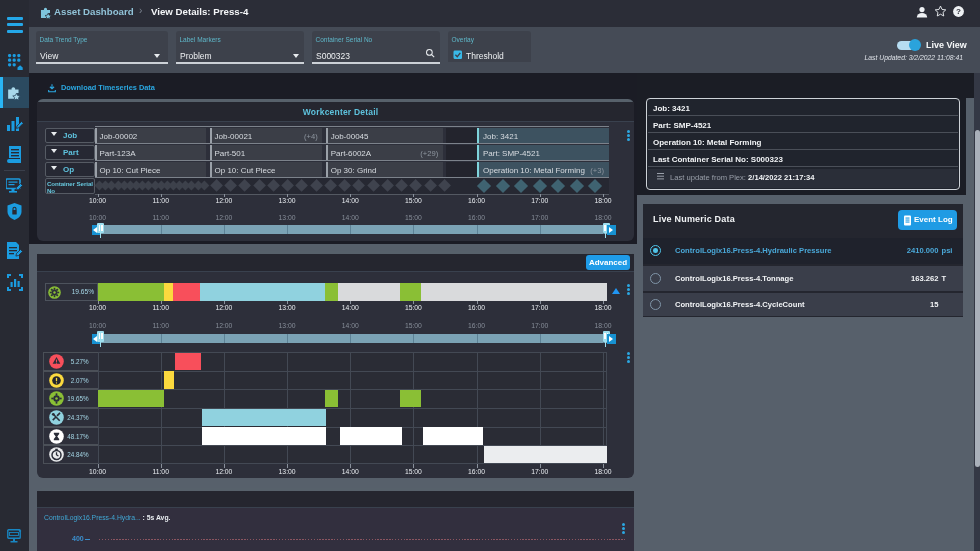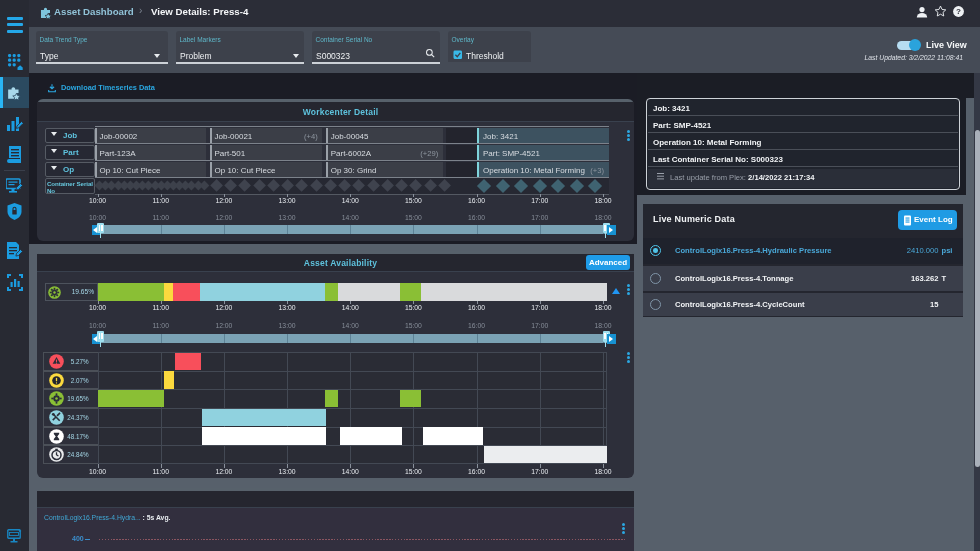--- a/index.html
+++ b/index.html
@@ -94,21 +94,21 @@
 <svg class="abs" style="left:7px;top:529px" width="16" height="15" viewBox="0 0 16 15">
 <rect x="0.8" y="0.8" width="12.4" height="8.4" rx="0.8" fill="none" stroke="#1886c2" stroke-width="1.4"></rect>
 <rect x="2.5" y="3.5" width="9" height="3" fill="none" stroke="#1886c2" stroke-width="0.9"></rect>
 <rect x="6" y="10" width="2" height="2" fill="#1886c2"></rect>
       <rect x="3.5" y="12" width="7" height="1.5" fill="#1886c2"></rect>
 <path d="M11 0 l3.5 2 -2 1z" fill="#1886c2"></path>
     </svg>
 <div class="abs" style="left:35.5px;top:31px;width:132px;height:30.7px;background:#3d414b;border-radius:3px 3px 0 0"></div>
 <div class="abs" style="left:35.5px;top:61.7px;width:132px;height:2px;background:#ccd1d7"></div>
 <div class="abs" style="left:39.5px;top:36px;font-size:6.5px;color:#5fb7c9">Data Trend Type</div>
-<div class="abs" style="left:40px;top:50.5px;font-size:8.5px;color:#eef0f2">Type</div>
+<div class="abs" style="left:40px;top:50.5px;font-size:8.5px;color:#eef0f2">View</div>
 <div class="abs" style="left:154px;top:53.5px;width:0;height:0;border-left:3.2px solid transparent;border-right:3.2px solid transparent;border-top:4.2px solid #e8ebee"></div>
 <div class="abs" style="left:175.5px;top:31px;width:128px;height:30.7px;background:#3d414b;border-radius:3px 3px 0 0"></div>
 <div class="abs" style="left:175.5px;top:61.7px;width:128px;height:2px;background:#ccd1d7"></div>
 <div class="abs" style="left:179.5px;top:36px;font-size:6.5px;color:#5fb7c9">Label Markers</div>
 <div class="abs" style="left:180px;top:50.5px;font-size:8.5px;color:#eef0f2">Problem</div>
 <div class="abs" style="left:292.5px;top:53.5px;width:0;height:0;border-left:3.2px solid transparent;border-right:3.2px solid transparent;border-top:4.2px solid #e8ebee"></div>
 <div class="abs" style="left:311.5px;top:31px;width:128px;height:30.7px;background:#3d414b;border-radius:3px 3px 0 0"></div>
 <div class="abs" style="left:311.5px;top:61.7px;width:128px;height:2px;background:#ccd1d7"></div>
 <div class="abs" style="left:315.5px;top:36px;font-size:6.5px;color:#5fb7c9">Container Serial No</div>
 <div class="abs" style="left:316px;top:50.5px;font-size:8.5px;color:#eef0f2">S000323</div>
@@ -271,21 +271,20 @@
 <div class="abs" style="left:606.6px;top:224.5px;width:1.2px;height:6px;background:#fdfefe"></div>
 <div class="abs" style="left:606.6px;top:225.39999999999998px;width:9px;height:9.8px;background:#1792d2"></div>
 <div class="abs" style="left:609px;top:227.39999999999998px;width:0;height:0;border-top:3px solid transparent;border-bottom:3px solid transparent;border-left:4.5px solid #fff"></div>
 <div class="abs" style="left:604.6px;top:232.6px;width:1.4px;height:5.5px;background:#9edfef"></div>
 <div class="abs" style="left:99.6px;top:232.6px;width:1.4px;height:5.5px;background:#9edfef"></div>
 <div class="abs" style="left:627.0px;top:130px;width:3px;height:3px;border-radius:50%;background:#2ba8e2"></div>
 <div class="abs" style="left:627.0px;top:134px;width:3px;height:3px;border-radius:50%;background:#2ba8e2"></div>
 <div class="abs" style="left:627.0px;top:138px;width:3px;height:3px;border-radius:50%;background:#2ba8e2"></div>
 <div class="abs" style="left:37px;top:251px;width:597px;height:226.5px;background:#2d2f3a;border-top:3px solid #57616b;border-radius:6px"></div>
 <div class="abs" style="left:37px;top:254px;width:597px;height:18px;background:#25262f;border-bottom:1px solid #39414e"></div>
-<div class="abs" style="left:42px;top:257.5px;width:597px;text-align:center;font-size:8.5px;font-weight:bold;color:#5ec2dd;letter-spacing:0.2px">Asset Availability</div>
 <div class="abs" style="left:586px;top:254.5px;width:44px;height:15.5px;background:#1f9ce8;border-radius:3px;text-align:center;font-size:8px;font-weight:bold;color:#fff;line-height:15.5px">Advanced</div>
 <div class="abs" style="left:44.5px;top:283px;width:53px;height:18px;border:1px solid #4d535d"></div>
 <svg class="abs" style="left:47.5px;top:285.5px" width="13" height="13" viewBox="0 0 13 13">
 <circle cx="6.5" cy="6.5" r="6.3" fill="#8abf35"></circle>
       <g fill="#2d2f3a">
         <circle cx="6.5" cy="6.5" r="2.9"></circle>
         <rect x="5.7" y="1.8" width="1.6" height="2"></rect>
         <rect x="5.7" y="9.2" width="1.6" height="2"></rect>
         <rect x="1.8" y="5.7" width="2" height="1.6"></rect>
         <rect x="9.2" y="5.7" width="2" height="1.6"></rect>
@@ -481,21 +480,21 @@
 <rect x="1" y="0.5" width="7" height="10" rx="1" fill="#fff"></rect>
       <rect x="2.5" y="2.5" width="4" height="1.1" fill="#1f9be4"></rect>
       <rect x="2.5" y="4.5" width="4" height="1.1" fill="#1f9be4"></rect>
       <rect x="2.5" y="6.5" width="4" height="1.1" fill="#1f9be4"></rect>
     </svg>
 <div class="abs" style="left:914px;top:215px;font-size:8px;font-weight:bold;color:#fff">Event Log</div>
 <div class="abs" style="left:643px;top:237.5px;width:319.5px;height:26.5px;background:#1f222c"></div>
 <div class="abs" style="left:650px;top:245.2px;width:11px;height:11px;border-radius:50%;border:1.6px solid #4fc3e8"></div>
 <div class="abs" style="left:653.2px;top:248.4px;width:4.6px;height:4.6px;border-radius:50%;background:#4fc3e8"></div>
 <div class="abs" style="left:675px;top:246.2px;font-size:7.6px;font-weight:bold;color:#4aa8d8">ControlLogix16.Press-4.Hydraulic Pressure</div>
-<div class="abs" style="left:800px;top:246.2px;width:138.5px;text-align:right;font-size:7.6px;font-weight:normal;color:#4aa8d8">2410.000</div>
+<div class="abs" style="left:800px;top:246.2px;width:138.5px;text-align:right;font-size:7.6px;font-weight:bold;color:#4aa8d8">2410.000</div>
 <div class="abs" style="left:941.5px;top:246.2px;font-size:7.6px;font-weight:bold;color:#4aa8d8">psi</div>
 <div class="abs" style="left:643px;top:265.5px;width:319.5px;height:25.5px;background:#3a3e4a"></div>
 <div class="abs" style="left:650px;top:272.8px;width:11px;height:11px;border-radius:50%;border:1.6px solid #8095a8"></div>
 <div class="abs" style="left:675px;top:273.8px;font-size:7.6px;font-weight:bold;color:#f2f4f6">ControlLogix16.Press-4.Tonnage</div>
 <div class="abs" style="left:800px;top:273.8px;width:138.5px;text-align:right;font-size:7.6px;font-weight:bold;color:#f2f4f6">163.262</div>
 <div class="abs" style="left:941.5px;top:273.8px;font-size:7.6px;font-weight:bold;color:#f2f4f6">T</div>
 <div class="abs" style="left:643px;top:292.5px;width:319.5px;height:23.5px;background:#3a3e4a"></div>
 <div class="abs" style="left:650px;top:298.8px;width:11px;height:11px;border-radius:50%;border:1.6px solid #8095a8"></div>
 <div class="abs" style="left:675px;top:299.8px;font-size:7.6px;font-weight:bold;color:#f2f4f6">ControlLogix16.Press-4.CycleCount</div>
 <div class="abs" style="left:800px;top:299.8px;width:138.5px;text-align:right;font-size:7.6px;font-weight:bold;color:#f2f4f6">15</div>

